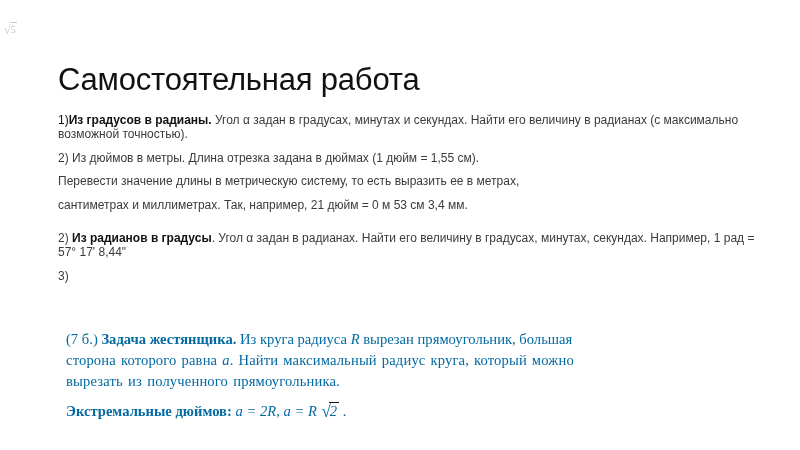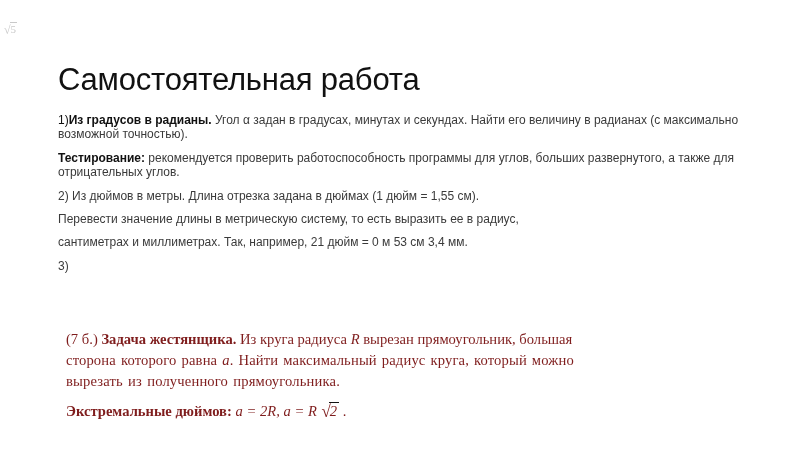--- a/index.html
+++ b/index.html
@@ -84,21 +84,21 @@
 
   
   .math-block {
     position: absolute;
     left: 66px;
     top: 329px;
     width: 660px;
     font-family: "Liberation Serif", serif;
     font-size: 14.6px;
     line-height: 21px;
-    color: #7f1d1d;
+    color: #0369a1;
   }
   .math-block p { margin: 0; }
   .math-block .mb {
     font-weight: bold;
   }
   .math-block .mi {
     font-style: italic;
   }
   .math-block .line2 {
     letter-spacing: 0.15px;
@@ -138,36 +138,36 @@
   </div>
 
   <h1 class="title">Самостоятельная работа</h1>
 
   <div class="body-block">
 
     <p class="para">
       <span class="lead">1)</span><span class="b">Из градусов в радианы.</span><span> Угол α задан в градусах, минутах и секундах. Найти его величину в радианах (с максимально возможной точностью).</span>
     </p>
 
-    <p class="para">
-      <span class="b">Тестирование:</span><span> рекомендуется проверить работоспособность программы для углов, больших развернутого, а также для отрицательных углов.</span>
-    </p>
 
     <p class="para">
       <span>2)</span><span> Из дюймов в метры. Длина отрезка задана в дюймах (1 дюйм = 1,55 см).</span>
     </p>
 
     <p class="para">
-      <span>Перевести значение длины в метрическую систему, то есть выразить ее в радиус,</span>
+      <span>Перевести значение длины в метрическую систему, то есть выразить ее в метрах,</span>
     </p>
 
     <p class="para">
       <span>сантиметрах и миллиметрах. Так, например, 21 дюйм = 0 м 53 см 3,4 мм.</span>
     </p>
 
+    <p class="para spaced-top">
+      <span>2)</span><span class="b"> Из радианов в градусы</span><span>. Угол α задан в радианах. Найти его величину в градусах, минутах, секундах. Например, 1 рад = 57° 17' 8,44"</span>
+    </p>
 
     <p class="para numeral">
       <span>3)</span>
     </p>
 
   </div>
 
   <div class="math-block">
     <p class="line1">
       <span>(7 б.)</span>

